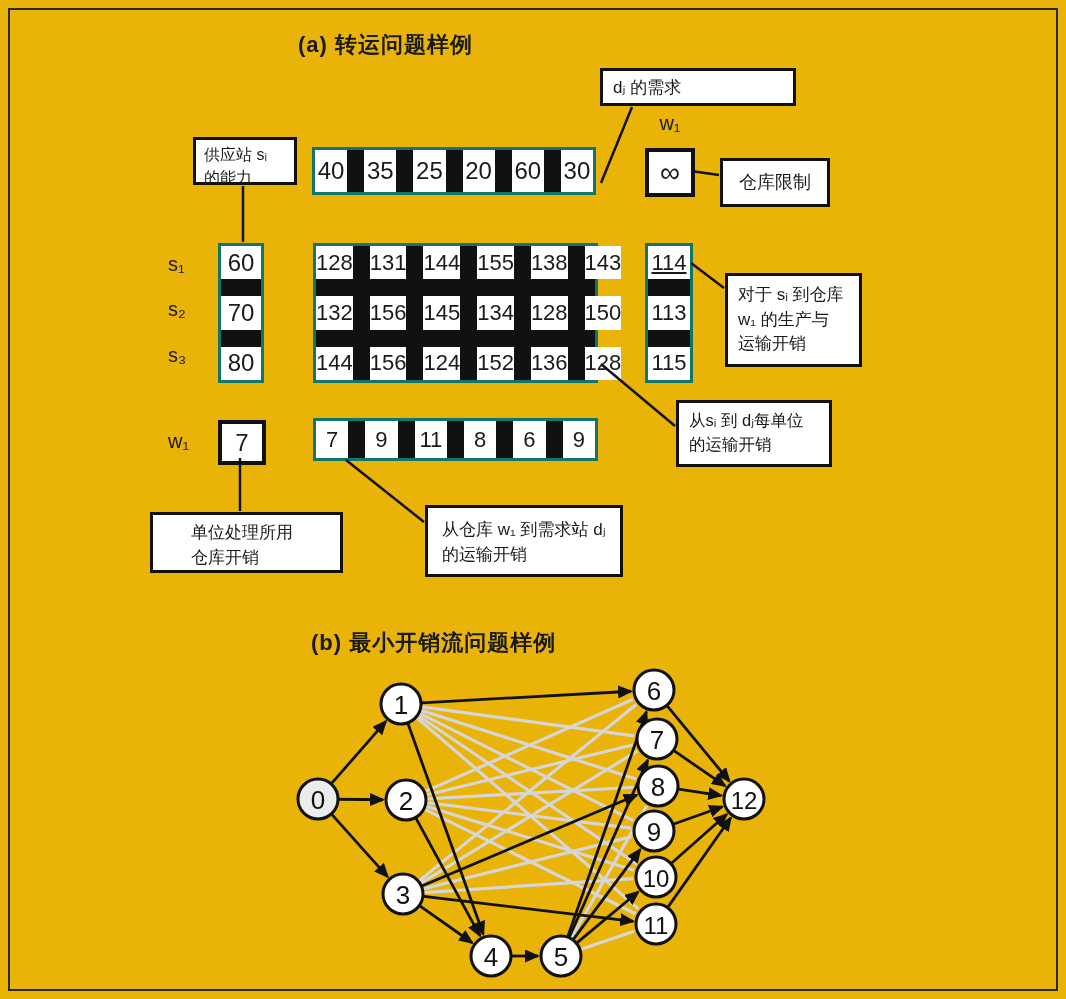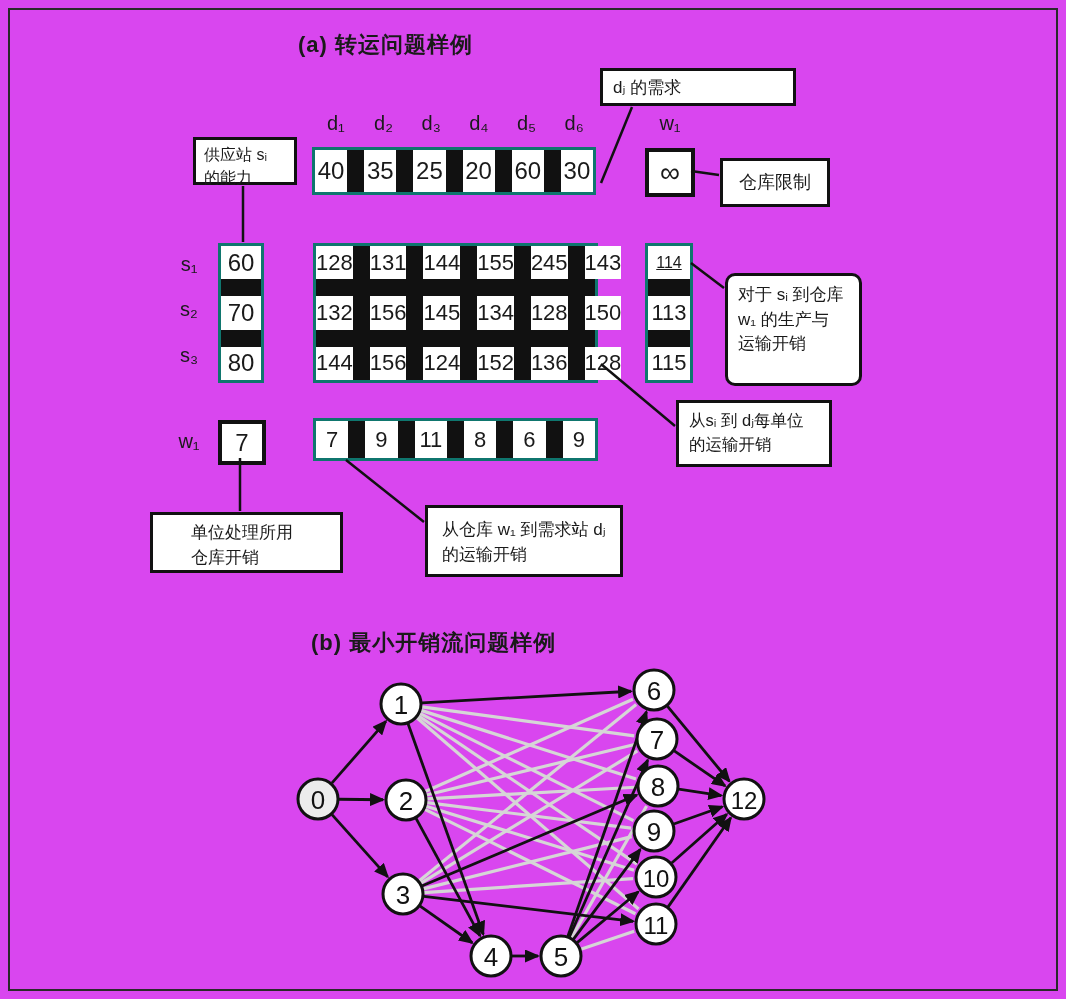--- a/index.html
+++ b/index.html
@@ -1,32 +1,32 @@
 <!DOCTYPE html>
 <html><head>
 <meta charset="utf-8">
 <style>
   html,body{margin:0;padding:0;background:#fff;}
-  #page{position:relative;width:1066px;height:999px;background:#d946ef;overflow:hidden;
+  #page{position:relative;width:1066px;height:999px;background:#eab308;overflow:hidden;
         font-family:"Liberation Sans","DejaVu Sans",sans-serif;color:#1a1a1a;}
   #frame{position:absolute;left:8px;top:8px;right:8px;bottom:8px;border:2px solid #2a2a2a;}
   .abs{position:absolute;}
   .title{font-size:22px;font-weight:600;letter-spacing:1px;white-space:nowrap;}
   
   .vgrid{display:grid;border:3px solid #0f766e;background:#111;gap:17px;}
   .vgrid .cell{background:#fff;display:flex;align-items:center;justify-content:center;
                font-size:24px;font-weight:500;}
   .cols6{grid-template-columns:repeat(6,1fr);}
   .rows3{grid-template-rows:repeat(3,1fr);}
   .single{display:flex;align-items:center;justify-content:center;border:4px solid #111;
           background:#fff;font-size:24px;font-weight:500;}
   
   .hdr-row{display:flex;}
   .hdr-row .hcell{flex:1;text-align:center;font-size:20px;}
-  .side-label{font-size:20px;text-align:center;width:42px;}
+  .side-label{font-size:20px;text-align:left;width:42px;}
   
   .callout{border:3px solid #111;background:#fff;padding:6px 10px;font-size:17px;
            line-height:1.45;box-sizing:border-box;}
   .callout.center{display:flex;align-items:center;justify-content:center;padding:4px 8px;}
   sub,.subline{line-height:1.45;}
   svg{position:absolute;left:0;top:0;pointer-events:none;}
 </style>
 </head>
 <body>
 
@@ -37,28 +37,20 @@
 
   <div class="abs callout" style="left:193px;top:137px;width:104px;height:48px;font-size:16px;padding:3px 8px;">
     <div class="subline">供应站 sᵢ</div>
     <div class="subline">的能力</div>
   </div>
 
   <div class="abs callout" style="left:600px;top:68px;width:196px;height:38px;padding-top:5px;">
     <div class="subline">dⱼ 的需求</div>
   </div>
 
-  <div class="abs hdr-row" style="left:312px;top:112px;width:286px;">
-      <div class="hcell">d₁</div>
-      <div class="hcell">d₂</div>
-      <div class="hcell">d₃</div>
-      <div class="hcell">d₄</div>
-      <div class="hcell">d₅</div>
-      <div class="hcell">d₆</div>
-    </div>
 
   <div class="abs vgrid cols6" style="left:312px;top:147px;width:278px;height:42px;">
       <div class="cell">40</div>
       <div class="cell">35</div>
       <div class="cell">25</div>
       <div class="cell">20</div>
       <div class="cell">60</div>
       <div class="cell">30</div>
     </div>
 
@@ -76,43 +68,43 @@
       <div class="cell">60</div>
       <div class="cell">70</div>
       <div class="cell">80</div>
     </div>
 
   <div class="abs vgrid cols6" style="left:313px;top:243px;width:279px;height:134px;">
       <div class="cell" style="font-size: 22px;">128</div>
       <div class="cell" style="font-size: 22px;">131</div>
       <div class="cell" style="font-size: 22px;">144</div>
       <div class="cell" style="font-size: 22px;">155</div>
-      <div class="cell" style="font-size: 22px;">245</div>
+      <div class="cell" style="font-size: 22px;">138</div>
       <div class="cell" style="font-size: 22px;">143</div>
       <div class="cell" style="font-size: 22px;">132</div>
       <div class="cell" style="font-size: 22px;">156</div>
       <div class="cell" style="font-size: 22px;">145</div>
       <div class="cell" style="font-size: 22px;">134</div>
       <div class="cell" style="font-size: 22px;">128</div>
       <div class="cell" style="font-size: 22px;">150</div>
       <div class="cell" style="font-size: 22px;">144</div>
       <div class="cell" style="font-size: 22px;">156</div>
       <div class="cell" style="font-size: 22px;">124</div>
       <div class="cell" style="font-size: 22px;">152</div>
       <div class="cell" style="font-size: 22px;">136</div>
       <div class="cell" style="font-size: 22px;">128</div>
     </div>
 
   <div class="abs vgrid rows3" style="left:645px;top:243px;width:42px;height:134px;">
-      <div class="cell" style="font-size: 16px; text-decoration: underline;">114</div>
+      <div class="cell" style="font-size: 22px; text-decoration: underline;">114</div>
       <div class="cell" style="font-size: 22px;">113</div>
       <div class="cell" style="font-size: 22px;">115</div>
     </div>
 
-  <div class="abs callout" style="left:725px;top:273px;width:137px;height:113px;padding-top:7px;border-radius:10px;">
+  <div class="abs callout" style="left:725px;top:273px;width:137px;height:94px;padding-top:7px;">
     <div class="subline">对于 sᵢ 到仓库</div>
     <div class="subline">w₁ 的生产与</div>
     <div class="subline">运输开销</div>
   </div>
 
   <div class="abs side-label" style="left:168px;top:430px;">w₁</div>
 
   <div class="abs single" style="left:218px;top:420px;width:40px;height:37px;">7</div>
 
   <div class="abs vgrid cols6" style="left:313px;top:418px;width:279px;height:37px;">

